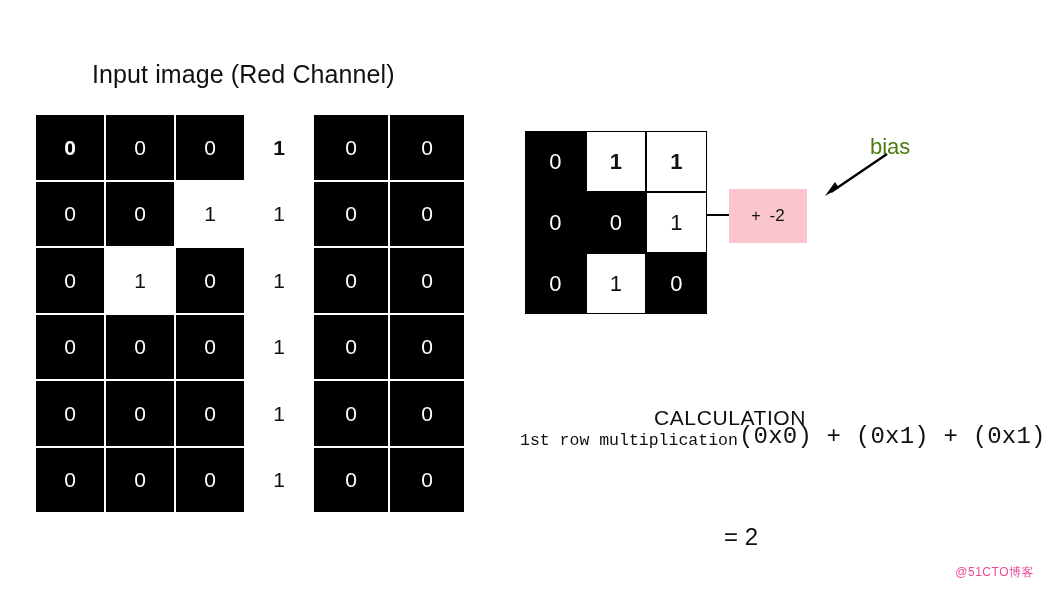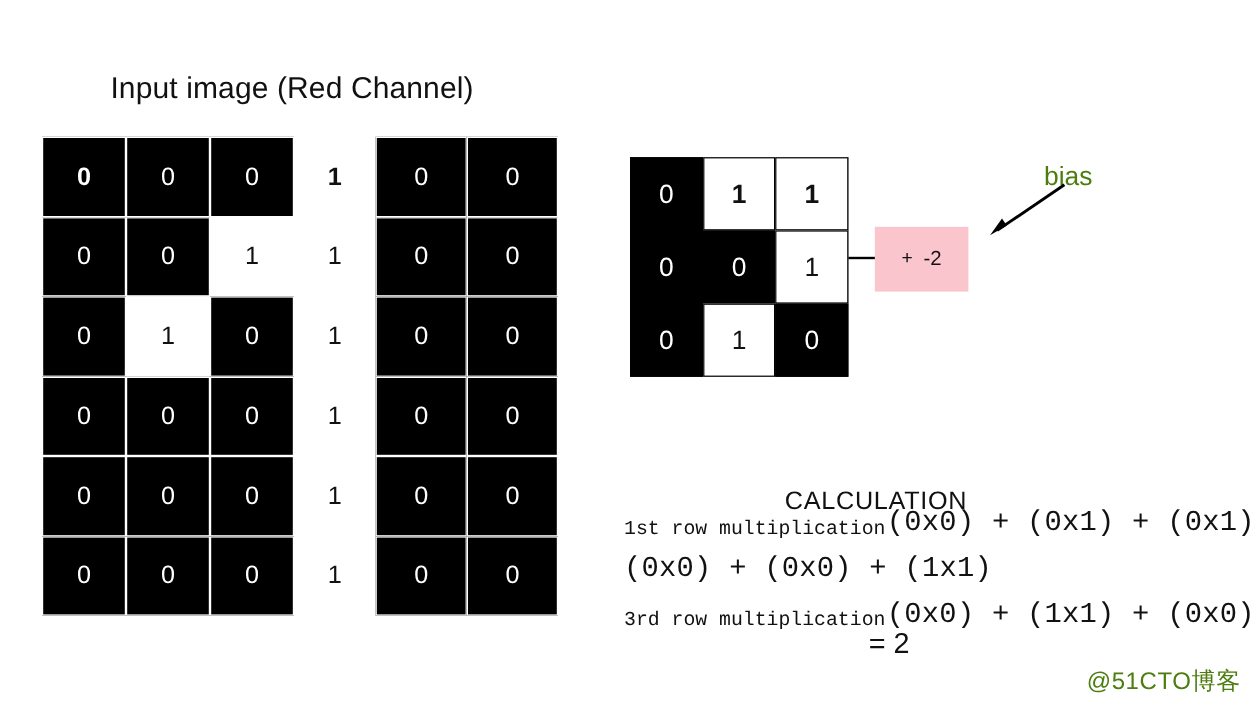--- a/index.html
+++ b/index.html
@@ -207,22 +207,22 @@
     font-size: 24px;
     color: #111111;
     white-space: nowrap;
   }
 
   
   #watermark {
     position: absolute;
     right: 16px;
     bottom: 10px;
-    font-size: 20px;
-    color: #4d7c0f;
+    font-size: 12px;
+    color: #ec4899;
     letter-spacing: 0.5px;
     white-space: nowrap;
     margin-top: 42px;
   }
 </style>
 </head>
 <body>
 
 <div class="stage">
 
@@ -301,25 +301,20 @@
   </svg>
 
   <div class="calc-title">CALCULATION</div>
 
   <div class="calc-rows" id="calc-rows">
       <div class="calc-row">
         <div class="calc-label">1st row multiplication</div>
         <div class="calc-expr">(0x0) + (0x1) + (0x1)</div>
       </div>
       <div class="calc-row">
-        <div class="calc-expr">(0x0) + (0x0) + (1x1)</div>
       </div>
-      <div class="calc-row">
-        <div class="calc-label">3rd row multiplication</div>
-        <div class="calc-expr">(0x0) + (1x1) + (0x0)</div>
-      </div>
     </div>
 
   <div id="calc-result">= 2</div>
 
   <div id="watermark">@51CTO博客</div>
 
 </div>
 
 </body></html>

